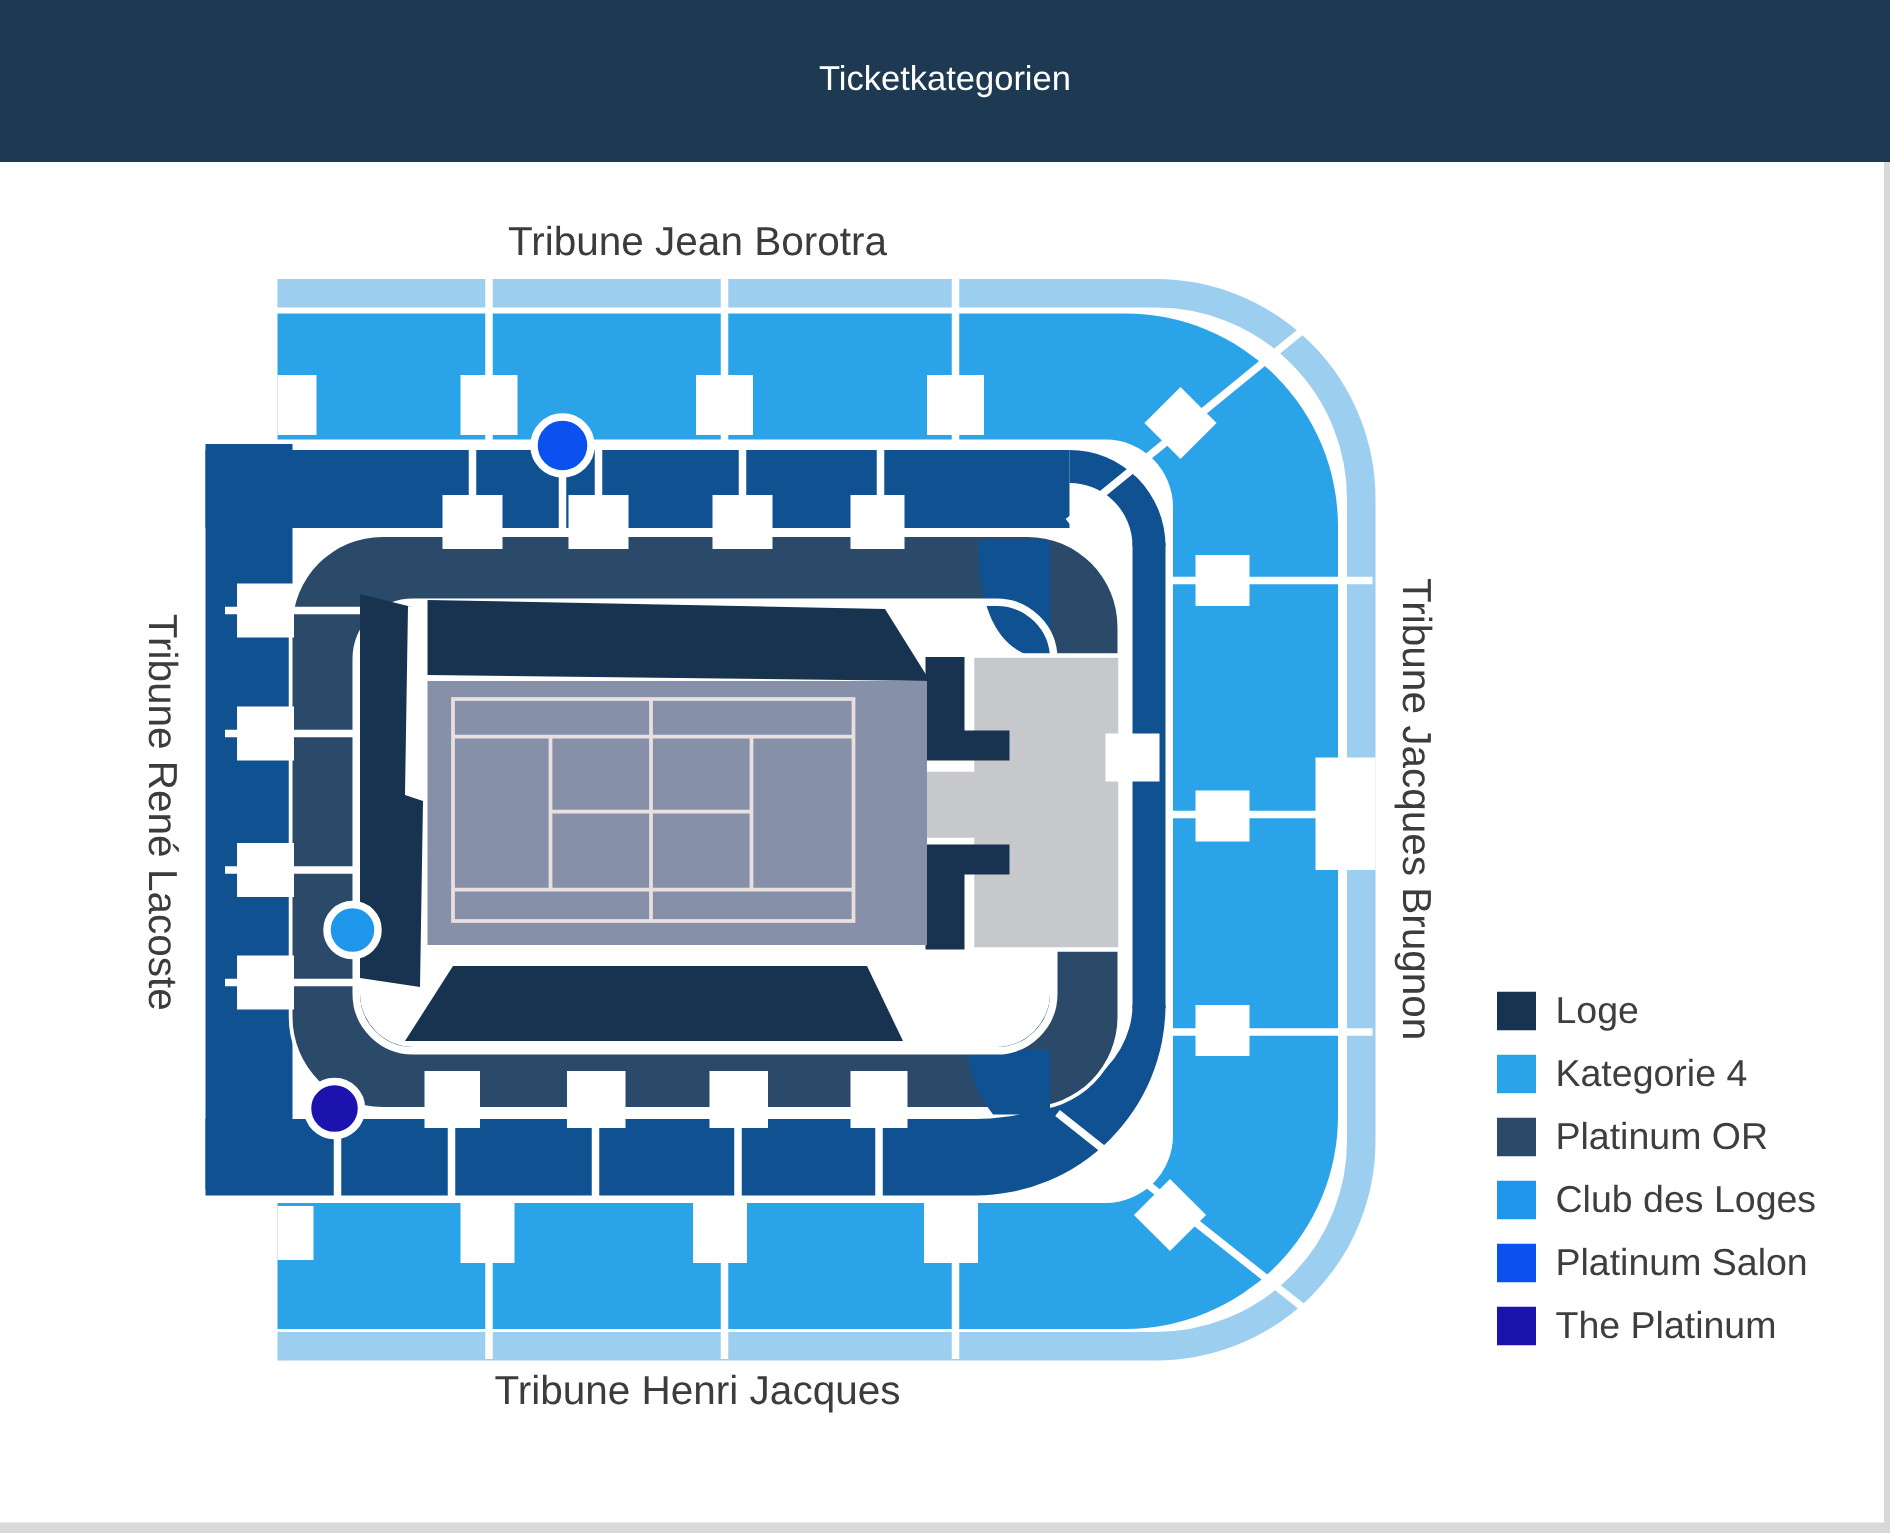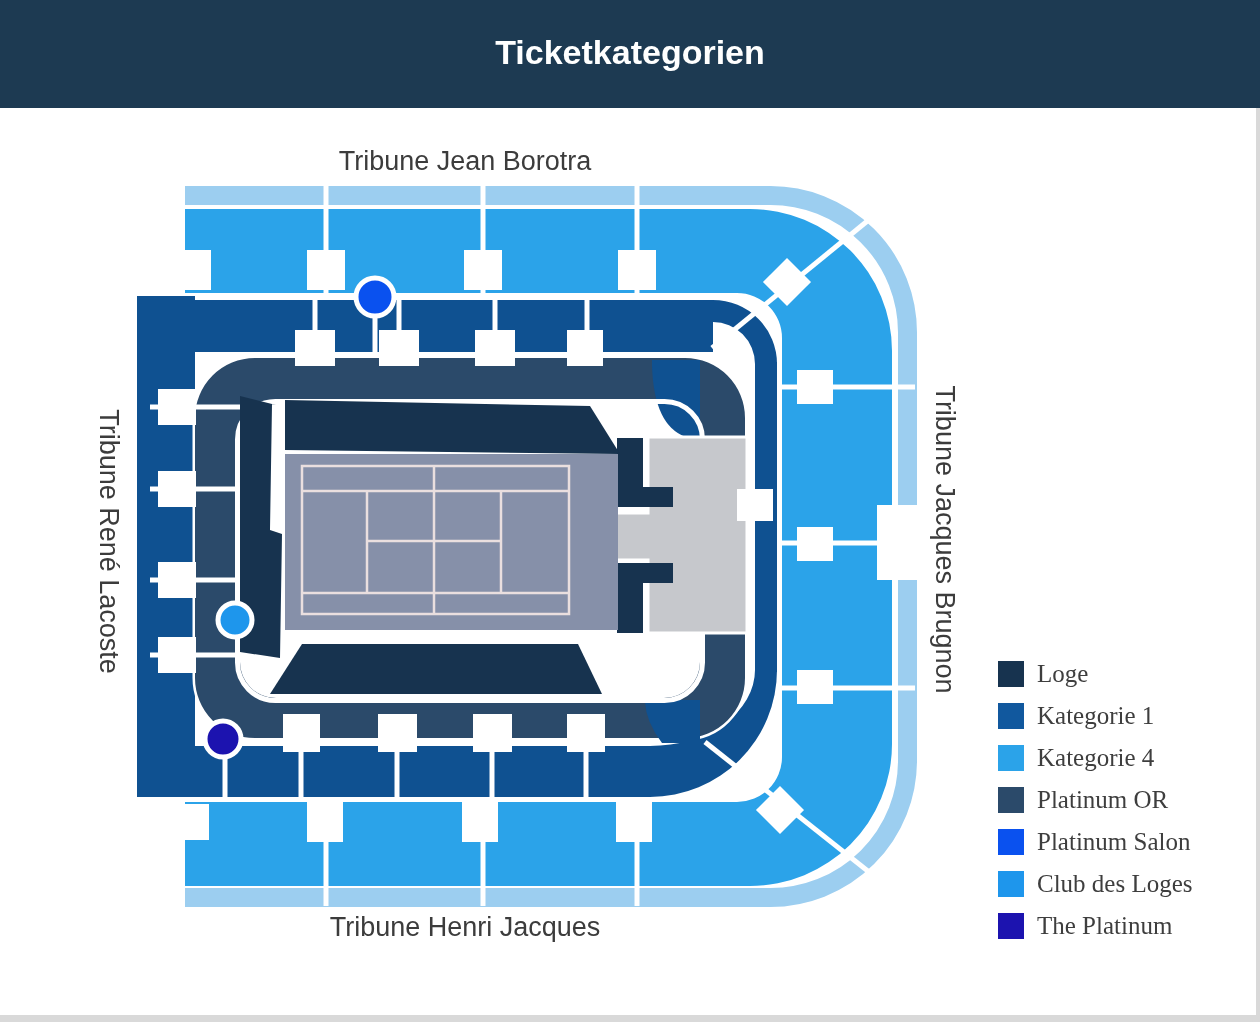--- a/index.html
+++ b/index.html
@@ -1,29 +1,29 @@
 <!DOCTYPE html>
 <html><head>
 <meta charset="utf-8">
 <style>
   html,body{margin:0;padding:0;}
   body{
     width:1260px;height:1022px;position:relative;background:#ffffff;
     font-family:"Liberation Sans", sans-serif;overflow:hidden;
   }
   .header{position:absolute;left:0;top:0;width:1260px;height:108px;background:#1D3A52;}
-  .header .title{color:#ffffff;font-size:34px;line-height:104px;text-align:center;font-weight:700;}
+  .header .title{color:#ffffff;font-size:23px;line-height:104px;text-align:center;font-weight:400;}
   #map{position:absolute;left:0;top:0;}
   .tribune{position:absolute;color:#3C3C3C;font-size:27px;white-space:nowrap;width:500px;text-align:center;}
   .tribune-top{left:215px;top:146px;}
   .tribune-bottom{left:215px;top:912px;}
   .tribune-left{left:-142px;top:526px;transform:rotate(90deg);transform-origin:center;}
   .tribune-right{left:694px;top:524px;transform:rotate(90deg);transform-origin:center;}
   .legend{position:absolute;left:998px;top:661px;}
-  .legend-row{display:flex;height:26px;margin-bottom:16px;font-family:Liberation Serif, serif;}
+  .legend-row{display:flex;height:26px;margin-bottom:16px;}
   .legend-row svg{margin-right:13px;flex:0 0 auto;display:block;}
   .legend-label{font-size:25px;color:#3E3E3E;line-height:26px;}
   .edge-bottom{position:absolute;left:0;bottom:0;width:1260px;height:7px;background:#D9D9D9;}
   .edge-right{position:absolute;right:0;top:108px;width:4px;height:914px;background:#D9D9D9;}
 </style>
 </head>
 <body>
 
 <div class="header">
   <div class="title">Ticketkategorien</div>
@@ -154,47 +154,41 @@
 
 <div class="legend">
   <div class="legend-row">
     <svg width="26" height="26">
         <rect width="26" height="26" fill="#17334F"></rect>
       </svg>
     <span class="legend-label">Loge</span>
   </div>
   <div class="legend-row">
     <svg width="26" height="26">
-        <rect width="26" height="26" fill="#11589E"></rect>
-      </svg>
-    <span class="legend-label">Kategorie 1</span>
-  </div>
-  <div class="legend-row">
-    <svg width="26" height="26">
         <rect width="26" height="26" fill="#2BA3E9"></rect>
       </svg>
     <span class="legend-label">Kategorie 4</span>
   </div>
   <div class="legend-row">
     <svg width="26" height="26">
         <rect width="26" height="26" fill="#2B4A6A"></rect>
       </svg>
     <span class="legend-label">Platinum OR</span>
   </div>
   <div class="legend-row">
     <svg width="26" height="26">
+        <rect width="26" height="26" fill="#1E96EC"></rect>
+      </svg>
+    <span class="legend-label">Club des Loges</span>
+  </div>
+  <div class="legend-row">
+    <svg width="26" height="26">
         <rect width="26" height="26" fill="#0A51EF"></rect>
       </svg>
     <span class="legend-label">Platinum Salon</span>
-  </div>
-  <div class="legend-row">
-    <svg width="26" height="26">
-        <rect width="26" height="26" fill="#1E96EC"></rect>
-      </svg>
-    <span class="legend-label">Club des Loges</span>
   </div>
   <div class="legend-row">
     <svg width="26" height="26">
         <rect width="26" height="26" fill="#1C13AF"></rect>
       </svg>
     <span class="legend-label">The Platinum</span>
   </div>
 </div>
 
 <div class="edge-bottom"></div>

